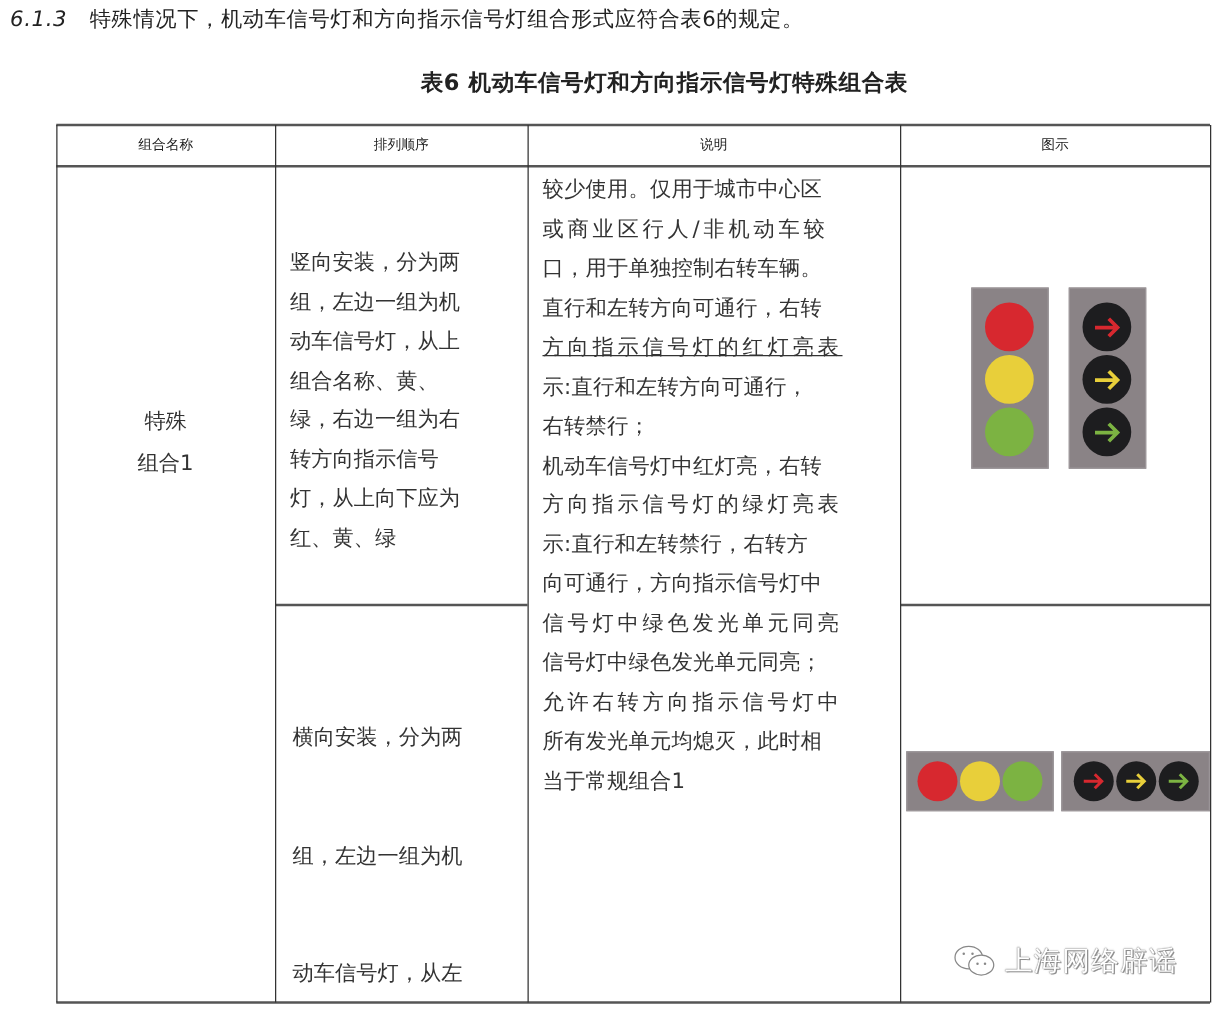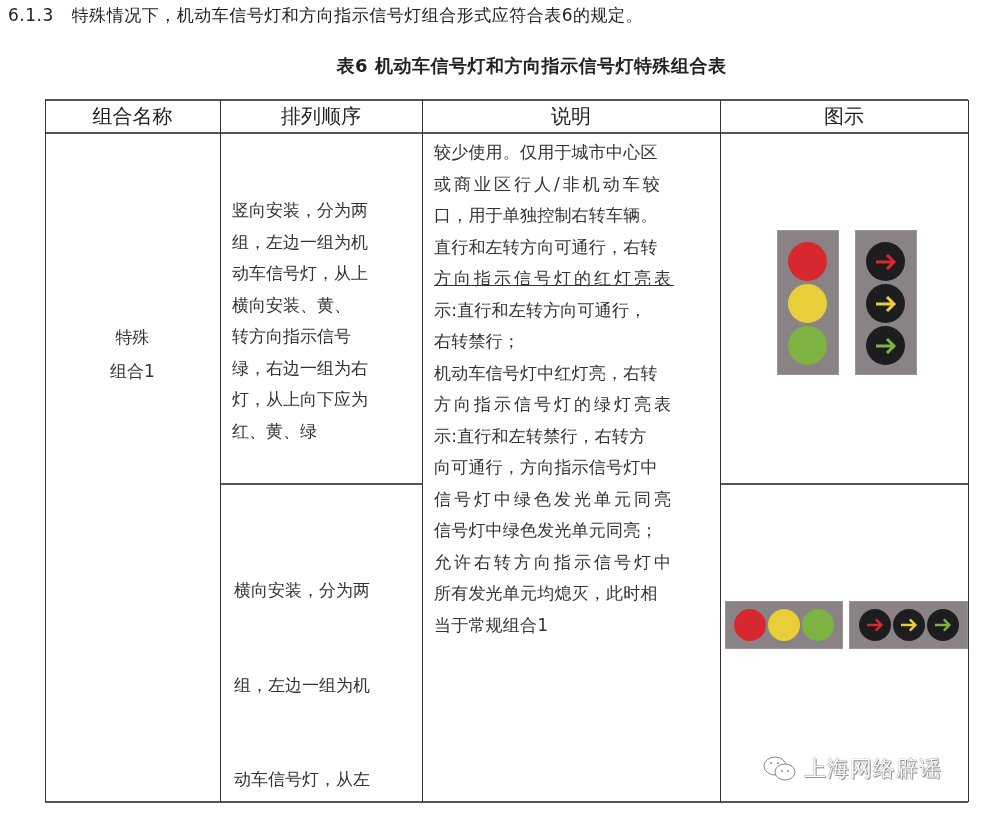--- a/index.html
+++ b/index.html
@@ -1,22 +1,22 @@
 <!DOCTYPE html>
 <html><head>
 <meta charset="utf-8">
 <style>
   html,body{margin:0;padding:0;background:#fff;}
   body{width:983px;height:813px;position:relative;overflow:hidden;font-family:"DejaVu Sans","Liberation Sans",sans-serif;color:#222;}
   .clause{position:absolute;left:8px;top:4px;font-size:17px;letter-spacing:0.5px;white-space:nowrap;}
-  .clause .num{margin-right:18px;}
+  .clause .num{margin-right:18px;font-style:italic;}
   .caption{position:absolute;left:0;width:983px;top:54px;text-align:center;font-size:18px;font-weight:bold;letter-spacing:0.5px;margin-left:40px;}
   .hline{position:absolute;background:#555;height:2px;}
   .vline{position:absolute;background:#333;width:1px;}
-  .hdr{position:absolute;top:100px;height:32px;line-height:32px;text-align:center;font-size:20px;color:#222;}
+  .hdr{position:absolute;top:100px;height:32px;line-height:32px;text-align:center;font-size:11px;color:#222;}
   .cell{position:absolute;font-size:17px;line-height:31.5px;color:#333;}
   .name-cell{left:45px;width:175px;top:320px;text-align:center;line-height:34px;}
   .order1{left:232px;width:180px;top:195px;}
   .order2{left:234px;width:180px;top:512px;}
   .desc{left:434px;width:280px;top:137px;line-height:31.5px;letter-spacing:0.2px;}
   .light-v{position:absolute;background:#8a8386;border:1px solid #9b9598;}
   .lamp{position:absolute;border-radius:50%;}
   .arrow-lamp{position:absolute;border-radius:50%;background:#1d1d1f;display:flex;align-items:center;justify-content:center;}
   .watermark{position:absolute;left:762px;top:754px;font-size:22px;color:#fff;text-shadow:0 0 1px #777,0 0 1px #777,1px 1px 0 #999;letter-spacing:1px;display:flex;}
 </style>
@@ -48,23 +48,23 @@
 
   <div class="cell name-cell">
     <div>特殊</div>
     <div>组合1</div>
   </div>
 
   <div class="cell order1">
     <div>竖向安装，分为两</div>
     <div>组，左边一组为机</div>
     <div>动车信号灯，从上</div>
-    <div>横向安装、黄、</div>
+    <div>组合名称、黄、</div>
+    <div>绿，右边一组为右</div>
     <div>转方向指示信号</div>
-    <div>绿，右边一组为右</div>
     <div>灯，从上向下应为</div>
     <div>红、黄、绿</div>
   </div>
 
   <div class="cell order2" style="white-space:pre;">
     <div>横向安装，分为两</div>
     <div>组，左边一组为机</div>
     <div>动车信号灯，从左</div>
     
     

